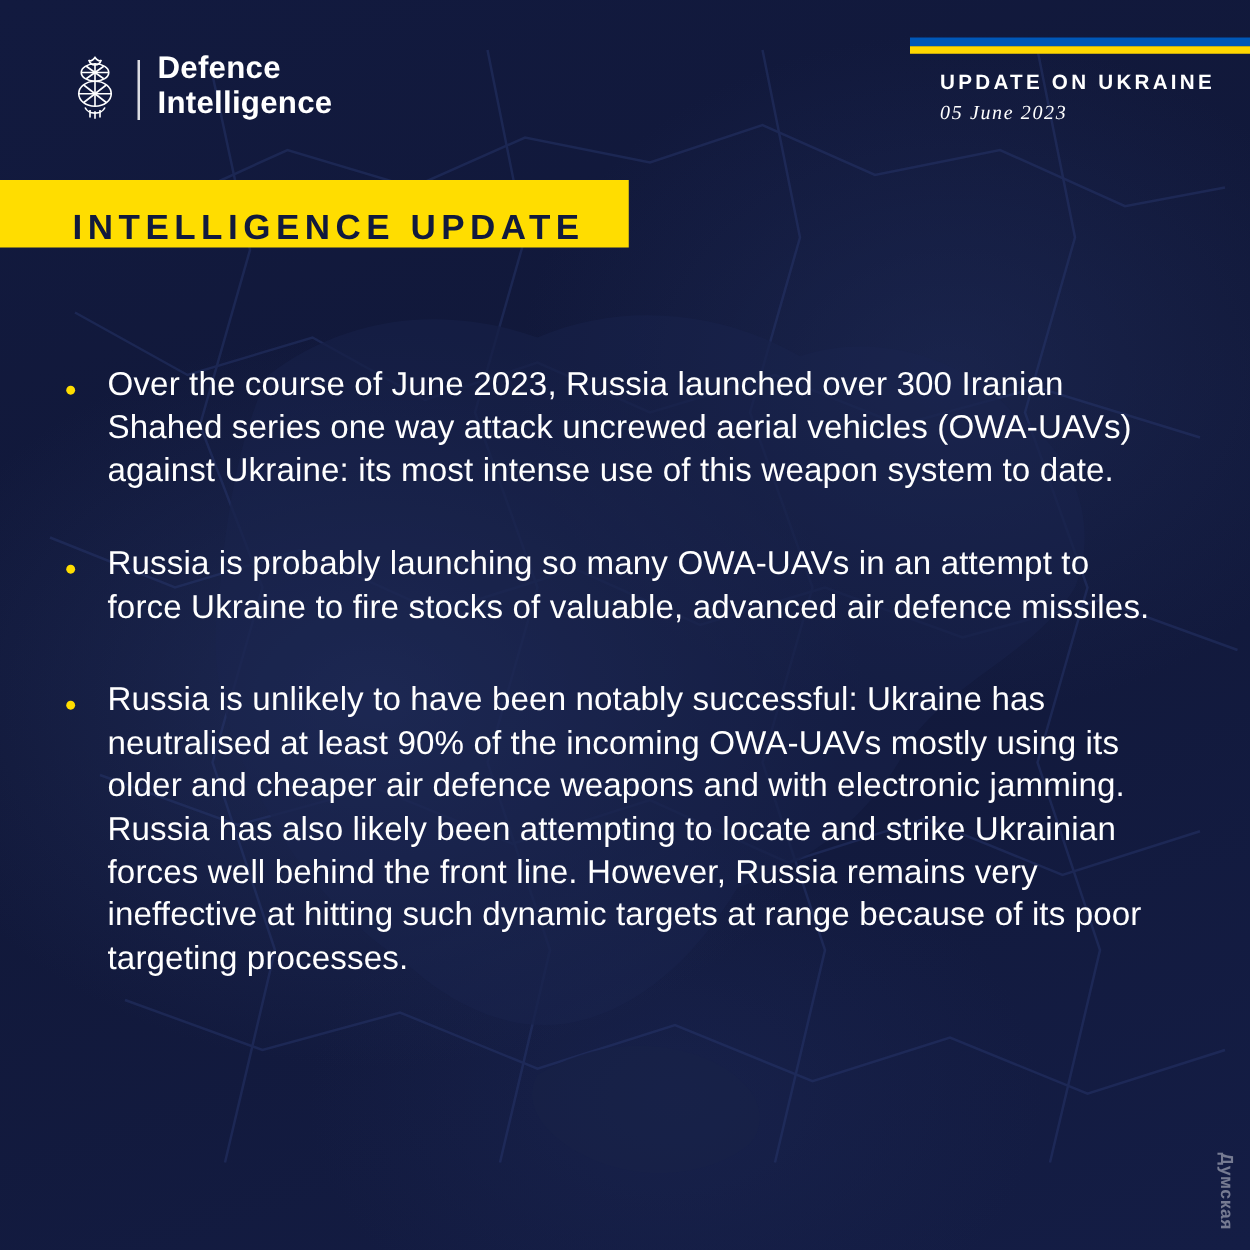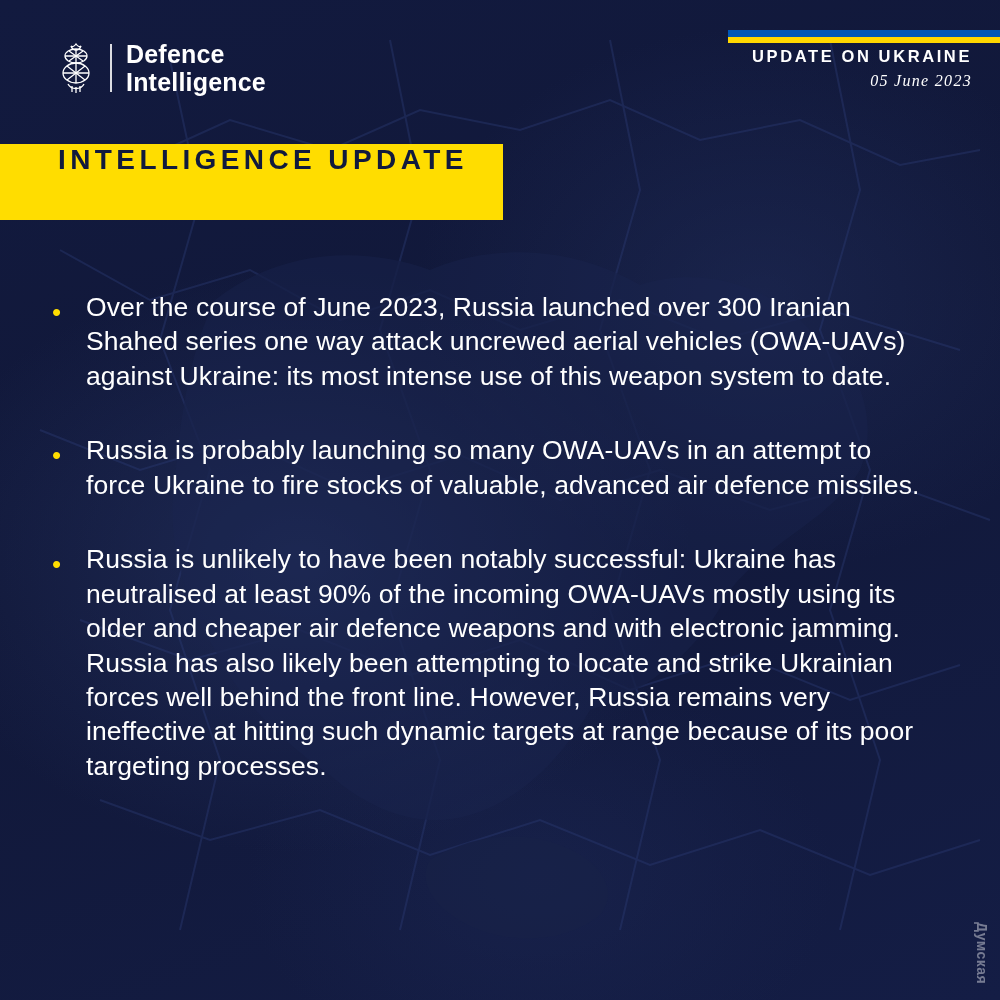--- a/index.html
+++ b/index.html
@@ -44,21 +44,21 @@
     position: absolute;
     top: 0; left: 0; right: 0;
     height: 128px;
   }
 
   .brand {
     position: absolute;
     left: 56px;
     top: 40px;
     display: flex;
-    align-items: center;
+    align-items: flex-end;
     gap: 14px;
   }
   .crest {
     width: 40px;
     height: 52px;
     display: block;
   }
   .brand-divider {
     width: 2px;
     height: 48px;
@@ -80,22 +80,22 @@
     top: 30px;
     width: 272px;
     height: 13px;
   }
   .flag-blue { height: 7px; background: #0057b7; }
   .flag-yellow { height: 6px; background: #ffd700; }
 
   .header-right {
     position: absolute;
     right: 28px;
-    top: 47px;
-    text-align: right;
+    top: 57px;
+    text-align: left;
   }
   .update-title {
     color: #ffffff;
     font-size: 16.5px;
     font-weight: bold;
     letter-spacing: 2.6px;
   }
   .update-date {
     color: #ffffff;
     font-size: 16px;
@@ -104,24 +104,24 @@
     letter-spacing: 1.3px;
     margin-top: 6px;
   }
 
   
   .banner {
     position: absolute;
     left: 0;
     top: 144px;
     width: 503px;
-    height: 76px;
+    height: 54px;
     background: #ffdd00;
     display: flex;
-    align-items: flex-start;
+    align-items: flex-end;
   }
   .banner-text {
     color: #111a3d;
     font-size: 28px;
     font-weight: bold;
     letter-spacing: 4.4px;
     margin-left: 58px;
   }
 
   

